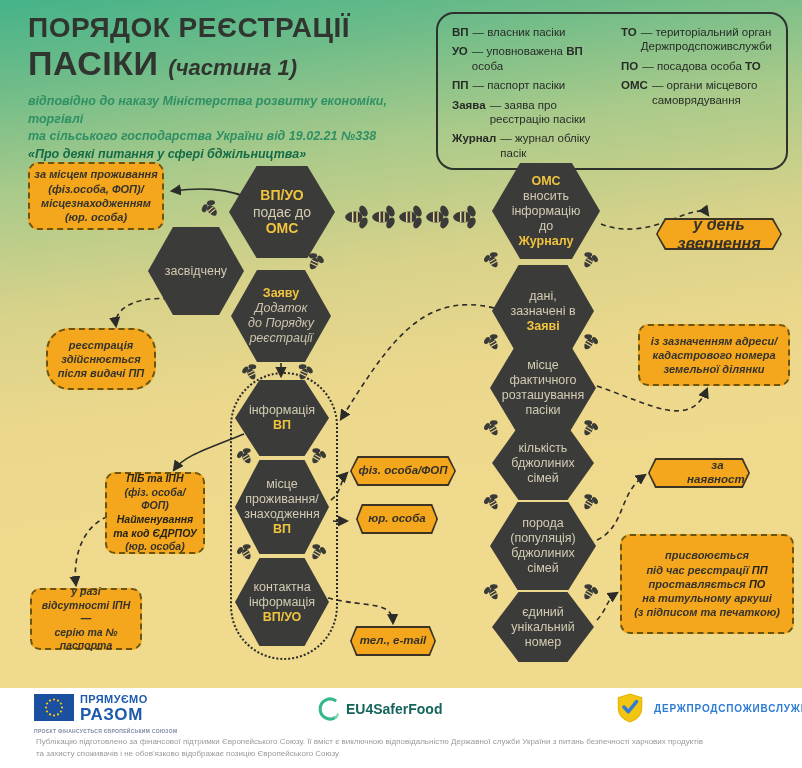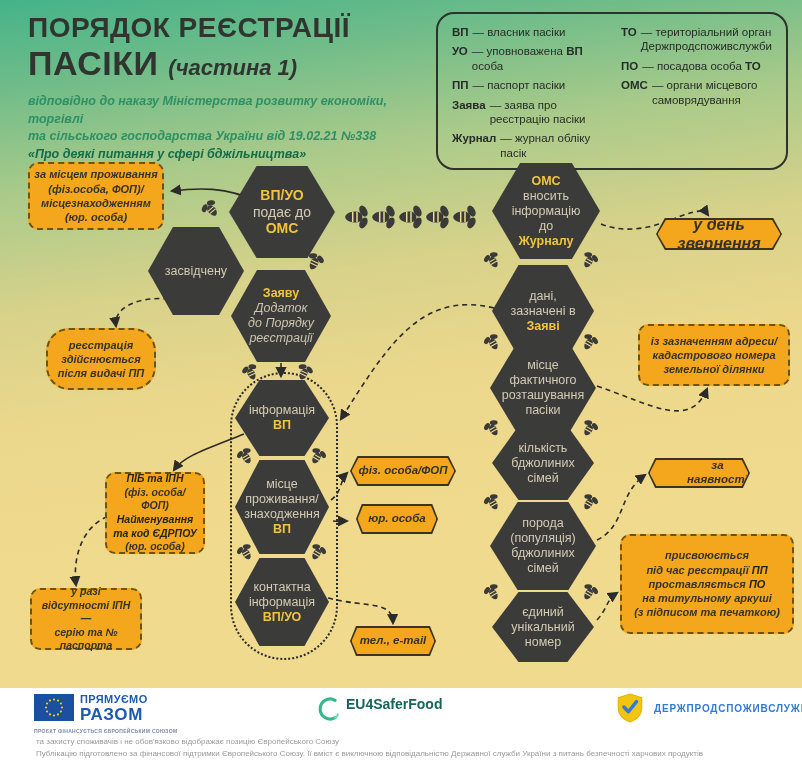--- a/index.html
+++ b/index.html
@@ -48,21 +48,21 @@
   .bee{position:absolute;z-index:4;}
   
   .overlay{position:absolute;left:0;top:0;z-index:2;pointer-events:none;}
   
   .footer{position:absolute;left:0;right:0;bottom:0;height:80px;background:#ffffff;z-index:6;}
   .eu-logo{position:absolute;left:34px;top:6px;display:flex;gap:6px;align-items:flex-start;}
   .eu-text{display:flex;flex-direction:column;color:#1E5AAD;font-weight:800;line-height:1.05;}
   .eu-t1{font-size:11px;letter-spacing:.4px;}
   .eu-t2{font-size:17px;letter-spacing:.6px;}
   .eu-caption{position:absolute;left:34px;top:40px;font-size:5px;color:#7d8aa5;letter-spacing:.3px;font-weight:700;}
-  .saferfood{position:absolute;left:316px;top:8px;display:flex;align-items:flex-start;gap:4px;}
+  .saferfood{position:absolute;left:316px;top:8px;display:flex;align-items:center;gap:4px;}
   .sf-text{font-size:14px;font-weight:800;color:#15655b;}
   .dpss{position:absolute;left:616px;top:4px;display:flex;align-items:center;gap:10px;}
   .dpss-text{font-size:10px;font-weight:700;color:#2E7CD6;letter-spacing:.8px;}
   .disclaimer{position:absolute;left:36px;top:48px;width:745px;font-size:8px;color:#9a9a9a;line-height:1.55;}
 </style>
 </head>
 <body>
 
 <div class="canvas">
 
@@ -561,18 +561,18 @@
 
     <div class="dpss">
       <svg width="28" height="32" viewBox="0 0 24 26">
         <path d="M12 1 L22 4.2 V13 C22 19.5 17 23.5 12 25 C7 23.5 2 19.5 2 13 V4.2 Z" fill="#F2C511" stroke="#e3b40a" stroke-width="1"></path>
         <path d="M6.8 12.2 L10.6 16.2 L17.6 7.6" fill="none" stroke="#2E7CD6" stroke-width="3" stroke-linecap="round" stroke-linejoin="round"></path>
       </svg>
       <span class="dpss-text">ДЕРЖПРОДСПОЖИВСЛУЖБА</span>
     </div>
 
     <div class="disclaimer">
+      <div>Публікацію підготовлено за фінансової підтримки Європейського Союзу. Її вміст є виключною відповідальністю Державної служби України з питань безпечності харчових продуктів</div>
       <div>та захисту споживачів і не обов'язково відображає позицію Європейського Союзу</div>
-      <div>Публікацію підготовлено за фінансової підтримки Європейського Союзу. Її вміст є виключною відповідальністю Державної служби України з питань безпечності харчових продуктів</div>
     </div>
   </div>
 
 </div>
 
 </body></html>

